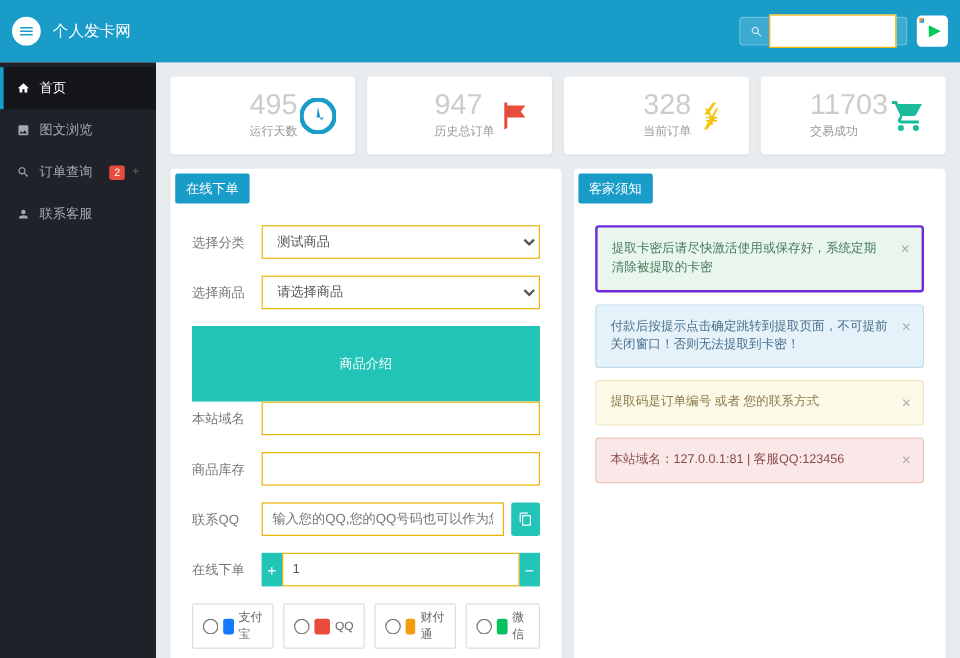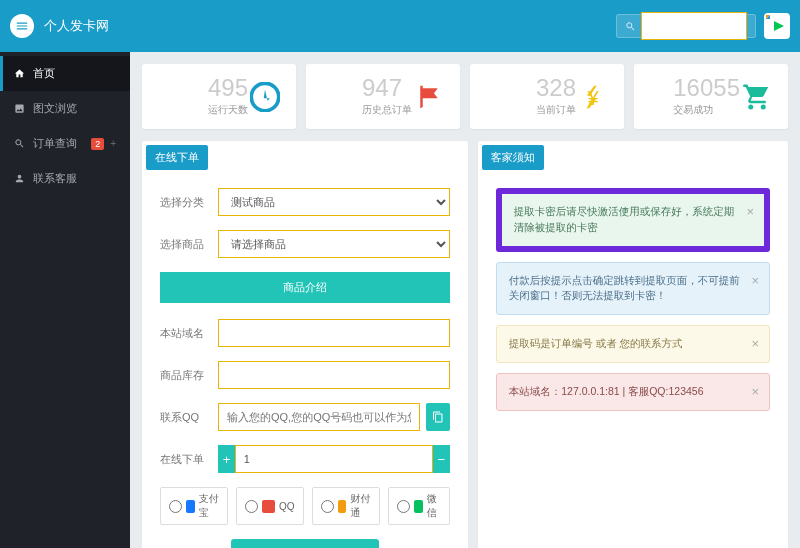--- a/index.html
+++ b/index.html
@@ -33,33 +33,33 @@
 .panel{background:#fff;border-radius:3px;box-shadow:0 1px 2px rgba(0,0,0,.05)}
 .panel-left{flex:1.05}
 .panel-right{flex:1}
 .panel-head{padding:4px}
 .panel-title{display:inline-block;background:#1a9cc9;color:#fff;padding:5px 9px;font-size:11px;border-radius:2px}
 .panel-body{padding:14px 18px}
 .form-row{display:flex;align-items:center;margin-bottom:14px}
 .form-label{width:58px;font-size:11px;color:#777}
 .form-control{flex:1}
 select,input[type=text]{width:100%;height:28px;border:1px solid #eab308;padding:0 8px;font-size:11px;color:#555;background:#fff}
-.teal-tab{background:#22c4b8;color:#fff;text-align:center;padding:8px;font-size:11px;margin:4px 0 16px}
+.teal-tab{background:#22c4b8;color:#fff;text-align:center;padding:24px;font-size:11px;margin:4px 0 0}
 .qq-row{display:flex;gap:6px}
 .mini-btn{width:28px;height:28px;background:#22c4b8;color:#fff;display:flex;align-items:center;justify-content:center;border-radius:2px;cursor:pointer}
 .qty-control{display:flex;align-items:center}
 .qty-btn{width:20px;height:28px;background:#22c4b8;color:#fff;display:flex;align-items:center;justify-content:center;cursor:pointer;font-size:13px}
 .qty-input{width:200px;height:28px;border:1px solid #ddd;padding:0 8px;font-size:11px}
 .pay-row{display:flex;gap:8px;margin:6px 0 14px;justify-content:center}
 .pay-opt{display:flex;align-items:center;gap:4px;border:1px solid #ddd;padding:4px 8px;border-radius:2px;font-size:10px;cursor:pointer}
 .pay-opt input{margin:0}
 .pay-ico{width:13px;height:13px;border-radius:2px;display:inline-block}
 .buy-btn{background:#22c4b8;color:#fff;border:0;padding:10px 50px;font-size:12px;border-radius:3px;display:block;margin:0 auto;cursor:pointer}
 .alert{border-radius:3px;padding:10px 28px 10px 12px;font-size:10.5px;margin-bottom:10px;position:relative;line-height:1.5}
-.alert-green{background:#e8f6ed;border:6px solid #6d28d9;color:#4a7a5c}
+.alert-green{background:#e8f6ed;border:2px solid #6d28d9;color:#4a7a5c}
 .alert-blue{background:#e6f2fa;border:1px solid #c2ddef;color:#4a6f8a}
 .alert-yellow{background:#fdf9e8;border:1px solid #f0e6c0;color:#8a7a4a}
 .alert-red{background:#fae8e8;border:1px solid #efc2c2;color:#8a4a4a}
 .alert-close{position:absolute;right:10px;top:8px;color:#aaa;cursor:pointer;font-size:13px}
 </style>
 </head>
 <body>
 
 <div class="topbar">
   <div class="hamburger">
@@ -147,21 +147,21 @@
           </div>
       <div class="stat-icon">
             <svg viewBox="0 0 24 24" width="30" height="30" fill="#f1c40f">
               <path d="M13 3L7 11h4v2l-4 8h2l6-8h-4V9l4-6z"></path>
               <text x="12" y="18" font-size="16" text-anchor="middle" fill="#f1c40f">¥</text>
             </svg>
           </div>
     </div>
         <div class="stat-card">
       <div>
-            <div class="stat-num">16055</div>
+            <div class="stat-num">11703</div>
       <div class="stat-label">交易成功</div>
           </div>
       <div class="stat-icon">
             <svg viewBox="0 0 24 24" width="30" height="30" fill="#1abc9c">
               <path d="M7 18a2 2 0 102 2 2 2 0 00-2-2zm10 0a2 2 0 102 2 2 2 0 00-2-2zM7.2 14.6l.1-.4L8.1 12h7.4a2 2 0 001.8-1.1L21 4H5.2l-.9-2H1v2h2l3.6 7.6L5.2 14A2 2 0 007 17h12v-2H7.4a.25.25 0 01-.2-.4z"></path>
             </svg>
           </div>
     </div>
       </div>
 

